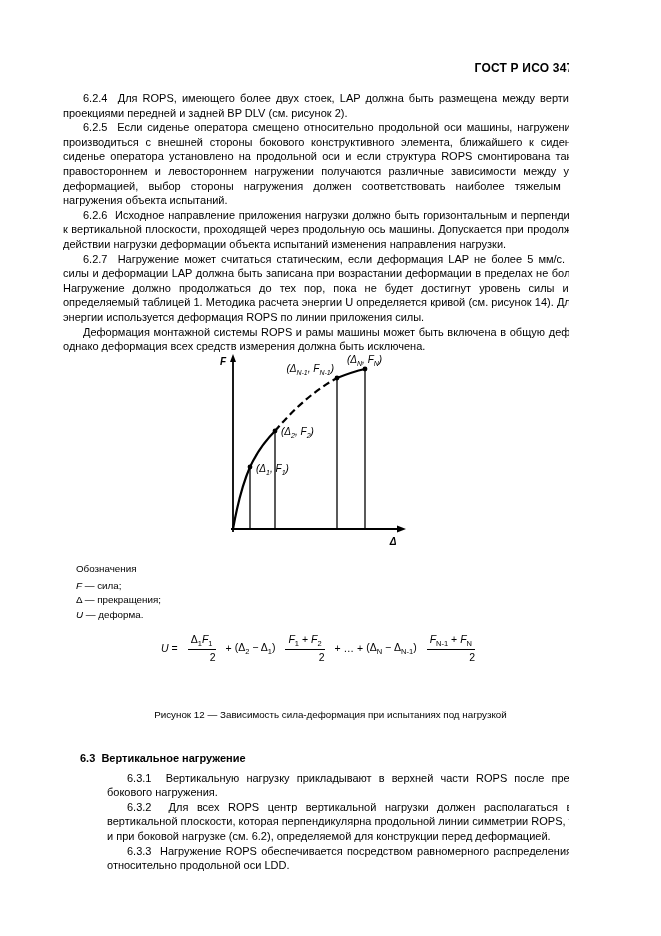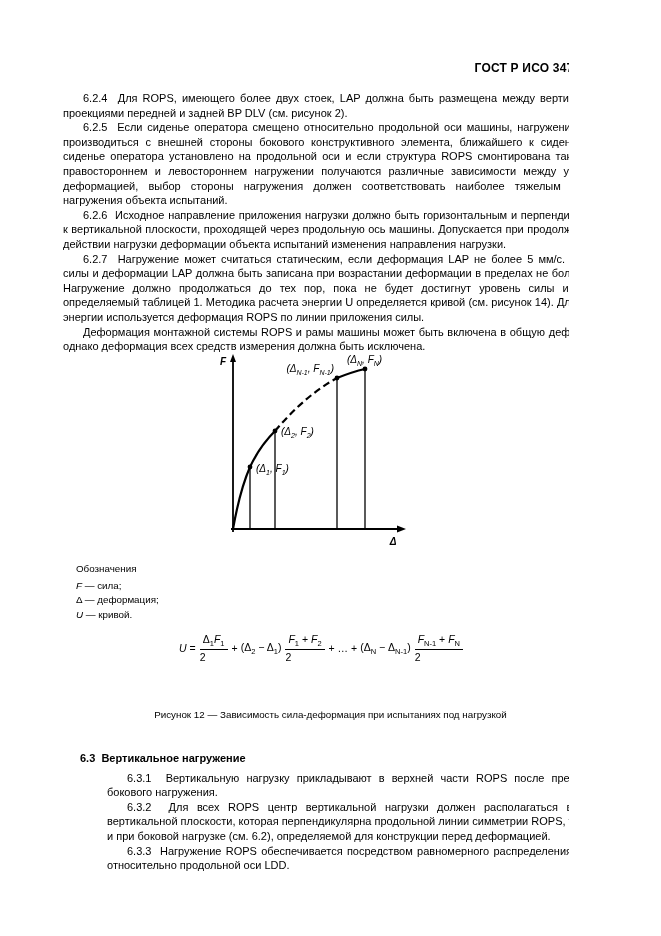--- a/index.html
+++ b/index.html
@@ -30,21 +30,21 @@
   .legend { position:absolute; left:76px; top:562px; font-size:9.8px; line-height:14.2px; }
   .legend .hd { font-weight:normal; margin-bottom:3px; }
   .it { font-style:italic; }
 
   .formula {
     position:absolute; left:63px; top:633px; width:557px;
     text-align:center; padding-right:40px; font-size:10.5px;
   }
   .formula .row { display:inline-flex; align-items:center; gap:3px; }
   .formula sub { font-size:7.5px; }
-  .frac { display:inline-flex; flex-direction:column; text-align:left; margin:0 1px; }
+  .frac { display:inline-flex; flex-direction:column; text-align:right; margin:0 7px; }
   .frac .num { border-bottom:1px solid #000; padding:0 3px 1px; }
   .frac .den { padding-top:1px; }
 
   .caption {
     position:absolute; left:63px; top:709px; width:557px;
     text-align:center; font-size:9.8px; padding-right:22px;
   }
 
   .sec63 {
     position:absolute; left:63px; top:751px; width:557px;
@@ -97,22 +97,22 @@
       <text x="106" y="121"><tspan>(Δ</tspan><tspan class="sub" dy="2.5">1</tspan><tspan dy="-2.5">, F</tspan><tspan class="sub" dy="2.5">1</tspan><tspan dy="-2.5">)</tspan></text>
       <text x="131" y="84"><tspan>(Δ</tspan><tspan class="sub" dy="2.5">2</tspan><tspan dy="-2.5">, F</tspan><tspan class="sub" dy="2.5">2</tspan><tspan dy="-2.5">)</tspan></text>
       <text x="184" y="21" text-anchor="end"><tspan>(Δ</tspan><tspan class="sub" dy="2.5">N-1</tspan><tspan dy="-2.5">, F</tspan><tspan class="sub" dy="2.5">N-1</tspan><tspan dy="-2.5">)</tspan></text>
       <text x="197" y="12"><tspan>(Δ</tspan><tspan class="sub" dy="2.5">N</tspan><tspan dy="-2.5">, F</tspan><tspan class="sub" dy="2.5">N</tspan><tspan dy="-2.5">)</tspan></text>
     </svg>
   </div>
 
   <div class="legend">
     <div class="hd">Обозначения</div>
     <div><span class="it">F</span><span> — сила;</span></div>
-    <div><span>Δ</span><span> — деформация;</span></div>
-    <div><span class="it">U</span><span> — кривой.</span></div>
+    <div><span>Δ</span><span> — прекращения;</span></div>
+    <div><span class="it">U</span><span> — деформа.</span></div>
   </div>
 
   <div class="formula">
     <span class="row">
       <span class="it">U</span>
       <span>=</span>
       <span class="frac">
         <span class="num"><span>Δ</span><sub>1</sub><span class="it">F</span><sub>1</sub></span>
         <span class="den">2</span>
       </span>

